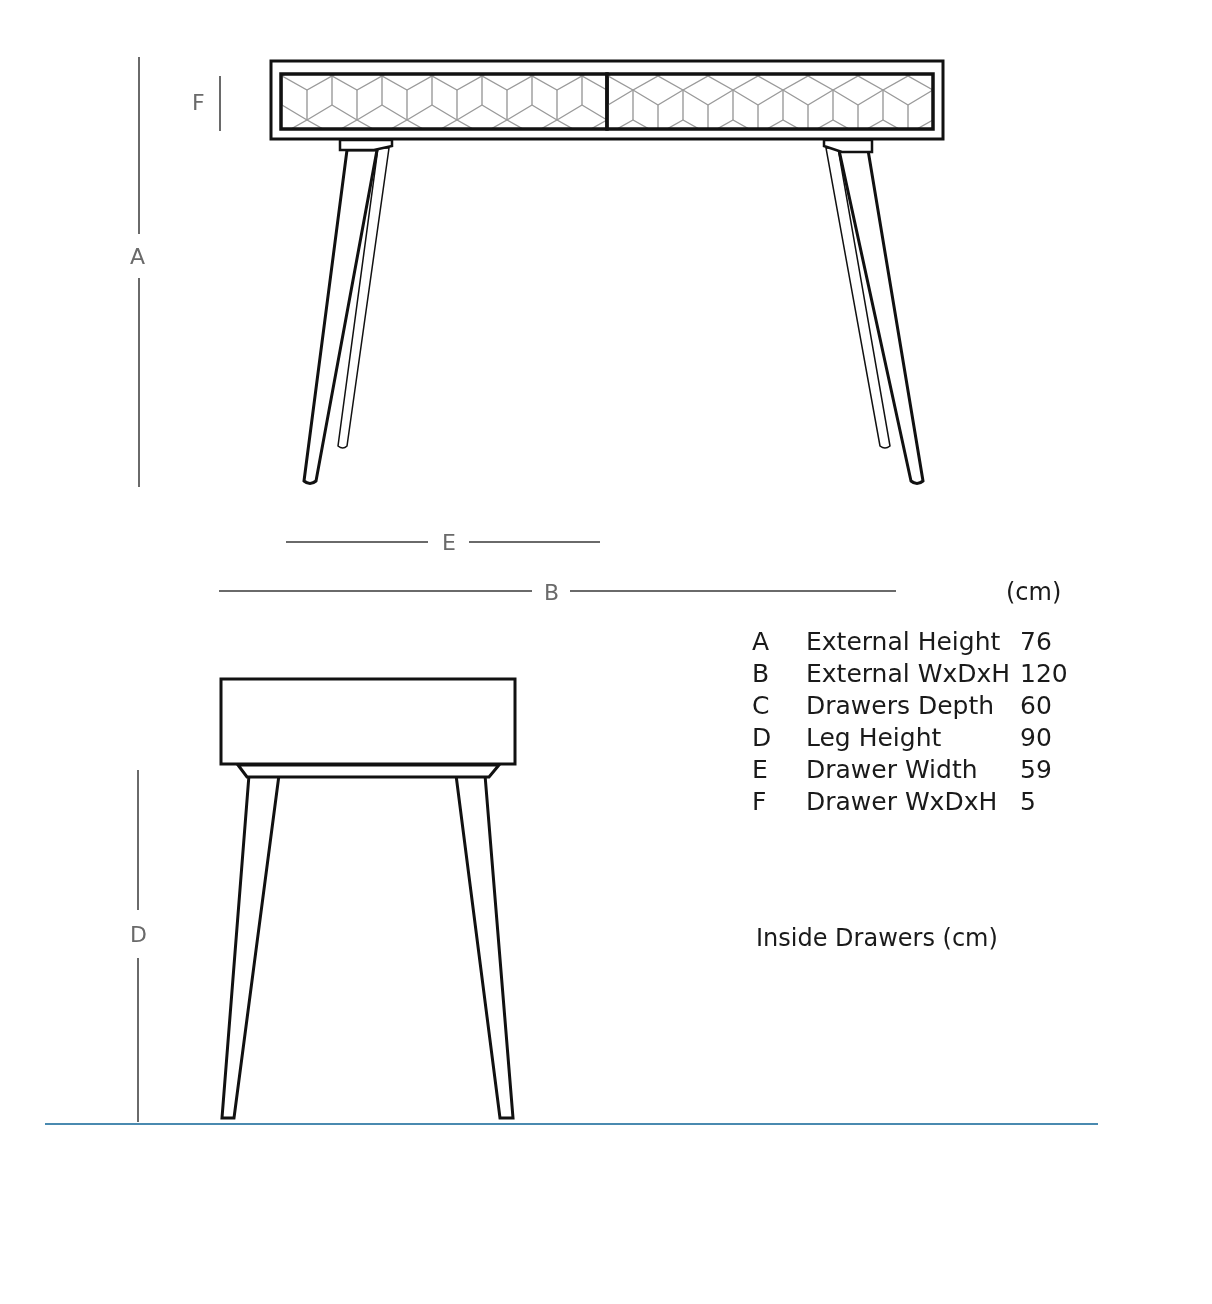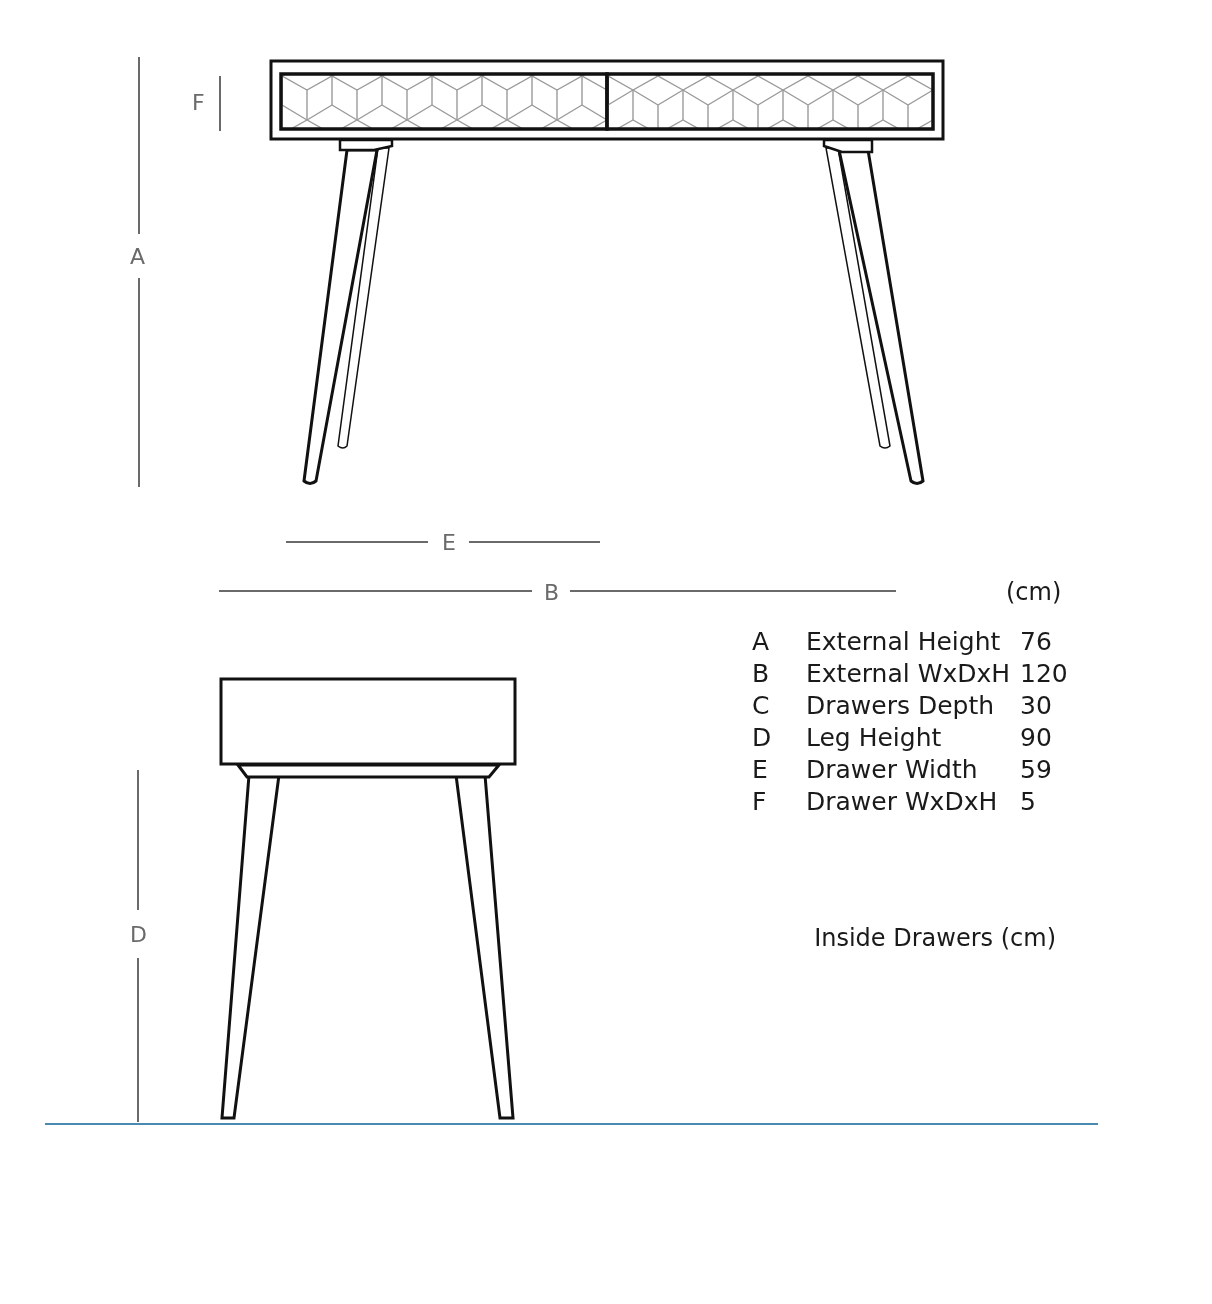--- a/index.html
+++ b/index.html
@@ -7,21 +7,21 @@
          font-family: "DejaVu Sans", sans-serif; }
   svg.drawing { position: absolute; left: 0; top: 0; }
   .dim-label { position: absolute; font-family: "DejaVu Sans", sans-serif;
                font-size: 22px; color: #6a6a6a; line-height: 1; }
   .units { position: absolute; left: 1006px; top: 578px; font-size: 24px; color: #1a1a1a; }
   .spec-table { position: absolute; left: 752px; top: 626px; border-collapse: collapse;
                 font-size: 25px; color: #1a1a1a; }
   .spec-table td { padding: 0; height: 32px; line-height: 32px; white-space: nowrap; }
   .spec-table td.letter { width: 54px; }
   .spec-table td.name { width: 214px; margin-top: 33px; }
-  .inside { position: absolute; left: 756px; top: 922px; width: 300px; text-align: right;
+  .inside { position: absolute; left: 756px; top: 922px; width: 300px; text-align: left;
             font-size: 24px; color: #1a1a1a; line-height: 32px; }
   .ground { position: absolute; left: 45px; top: 1123px; width: 1053px; height: 2px;
             background: #4a8ab0; }
 </style>
 </head>
 <body>
 
 <svg class="drawing" width="1212" height="1304" viewBox="0 0 1212 1304">
   <defs>
     <pattern id="cubes" x="282" y="76" width="50" height="58" patternUnits="userSpaceOnUse">
@@ -96,21 +96,21 @@
       <td>76</td>
     </tr>
     <tr>
       <td class="letter">B</td>
       <td class="name">External WxDxH</td>
       <td>120</td>
     </tr>
     <tr>
       <td class="letter">C</td>
       <td class="name">Drawers Depth</td>
-      <td>30</td>
+      <td>60</td>
     </tr>
     <tr>
       <td class="letter">D</td>
       <td class="name">Leg Height</td>
       <td>90</td>
     </tr>
     <tr>
       <td class="letter">E</td>
       <td class="name">Drawer Width</td>
       <td>59</td>

